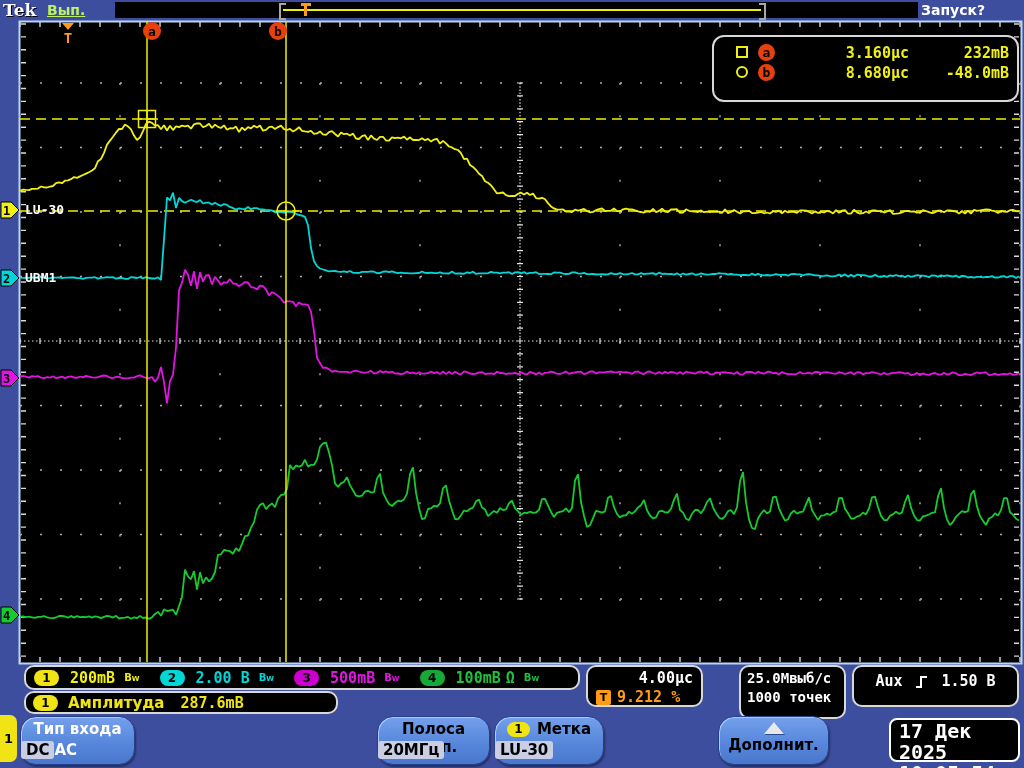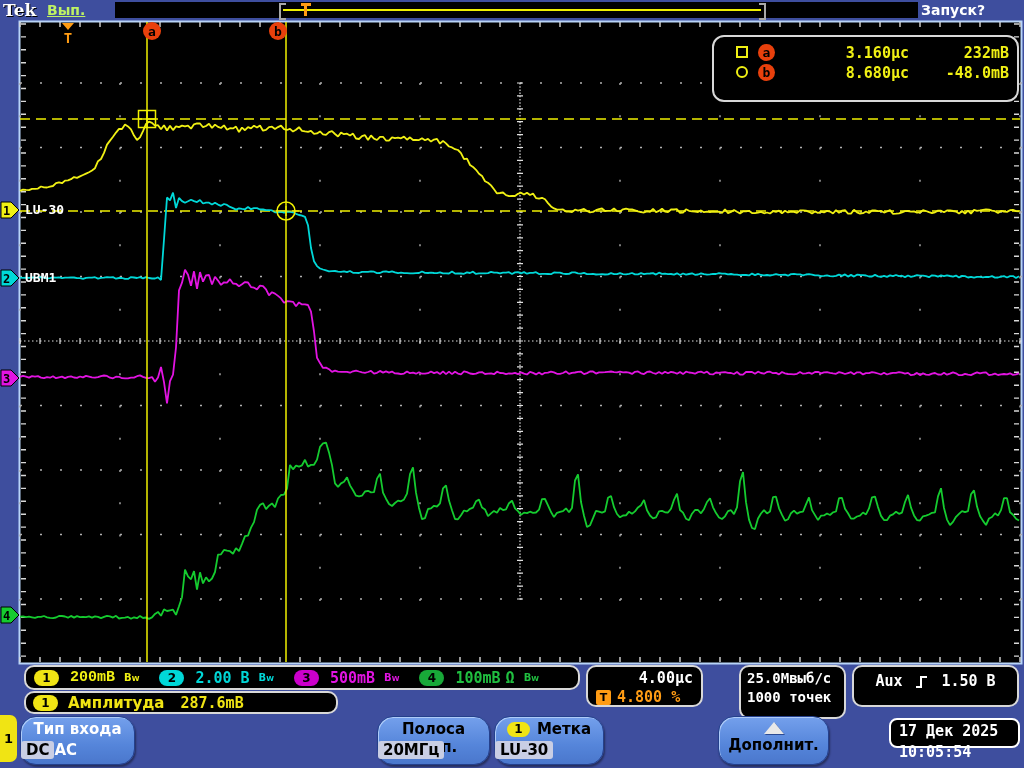--- a/index.html
+++ b/index.html
@@ -33,22 +33,22 @@
   #tb-ticon{display:inline-flex;justify-content:center;align-items:center;width:15px;height:15px;
             background:#ff9c14;border-radius:2px;color:#000;font-weight:bold;font-size:11px;margin-right:6px;}
   #tb-pos{color:#ff9c14;font-weight:bold;font-size:15px;}
   #srbox{left:739px;top:665px;width:107px;height:54px;padding:2px 6px;color:#fff;font-weight:bold;font-size:14px;line-height:19px;}
   #trbox{left:852px;top:665px;width:167px;height:42px;padding:5px 10px;color:#fff;font-weight:bold;font-size:15px;
          display:flex;align-items:flex-start;}
   #trbox .sp{flex:1;}
   #ampbox{left:24px;top:691px;width:314px;height:23px;display:flex;align-items:center;padding:0 7px;color:#f0e414;}
   #ampbox .name{font-weight:bold;font-size:15px;margin-left:10px;}
   #ampbox .val{font-weight:bold;font-size:15px;margin-left:16px;}
-  #datebox{left:889px;top:718px;width:131px;height:30px;border-radius:8px;border:2px solid #fff;
-           color:#fff;font-weight:bold;font-size:15px;line-height:21px;padding:1px 8px;}
+  #datebox{left:889px;top:718px;width:131px;height:44px;border-radius:8px;border:2px solid #fff;
+           color:#fff;font-weight:bold;font-size:20px;line-height:21px;padding:1px 8px;}
   
   .mbtn{position:absolute;top:716px;height:49px;border-radius:16px;box-sizing:border-box;
         background:linear-gradient(180deg,#74a0ec 0%,#5585da 60%,#4a77cc 100%);
         border:1px solid #24408c;box-shadow:inset 1px 1px 0 #aecbf8, 1px 2px 2px rgba(0,0,0,.4);}
   .mtitle{text-align:center;font-weight:bold;font-size:15px;margin-top:3px;}
   .t-white{color:#fff;} .t-black{color:#000;}
   .optrow{position:absolute;left:0;right:0;bottom:5px;display:flex;justify-content:flex-start;align-items:center;}
   .opt{font-weight:bold;font-size:15px;color:#fff;}
   .opt.sel{background:#c9cee4;color:#000;padding:0 5px;border-radius:3px;}
   #btn-label .mtitle{display:flex;justify-content:center;align-items:center;gap:7px;}
@@ -135,39 +135,39 @@
     <div class="crow" style="top:26px;">
       <span class="cur-icon circ"></span>
       <span class="ab-badge">b</span>
       <span class="ctime">8.680µс</span>
       <span class="cval">-48.0mB</span>
     </div>
   </div>
 
   <div id="chbar" class="blackbox">
     <span class="chbadge" style="background:#f0e414;">1</span>
-    <span class="chscale" style="color:#f0f014;font-family:Liberation Mono, monospace;">200mB</span>
+    <span class="chscale" style="color:#f0f014;">200mB</span>
     <span class="bw" style="color:#f0f014;">B<small>W</small></span>
     <span class="chbadge" style="background:#00d8d8;">2</span>
     <span class="chscale" style="color:#00d8d8;">2.00 B</span>
     <span class="bw" style="color:#00d8d8;">B<small>W</small></span>
     <span class="chbadge" style="background:#cc00cc;color:#000;">3</span>
     <span class="chscale" style="color:#e214e2;">500mB</span>
     <span class="bw" style="color:#e214e2;">B<small>W</small></span>
     <span class="chbadge" style="background:#18a838;">4</span>
     <span class="chscale" style="color:#20c040;">100mB</span>
     <span class="chscale" style="color:#20c040;margin-left:5px;">Ω</span>
     <span class="bw" style="color:#20c040;margin-right:0;">B<small>W</small></span>
   </div>
 
   <div id="tbbox" class="blackbox">
     <div id="tb-scale" class="mono">4.00µс</div>
     <div id="tb-line2">
       <span id="tb-ticon">T</span>
-      <span id="tb-pos" class="mono">4.800 %</span>
+      <span id="tb-pos" class="mono">9.212 %</span>
     </div>
   </div>
 
   <div id="srbox" class="blackbox mono">
     <div>25.0Мвыб/с</div>
     <div>1000 точек</div>
   </div>
 
   <div id="trbox" class="blackbox mono">
     <span class="sp"></span>

